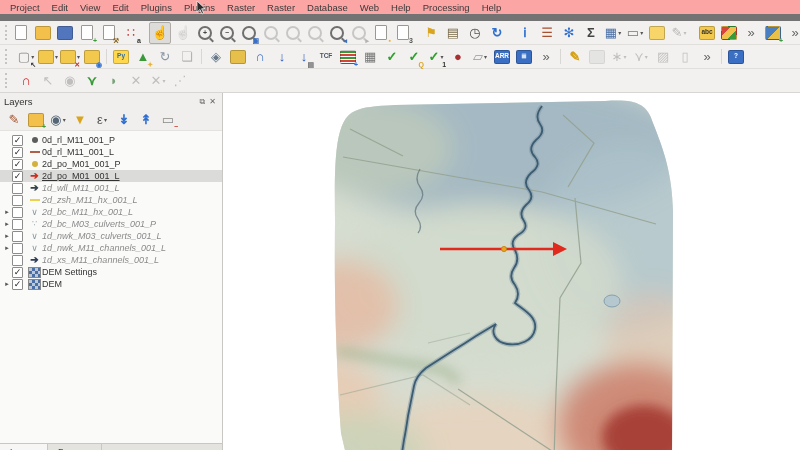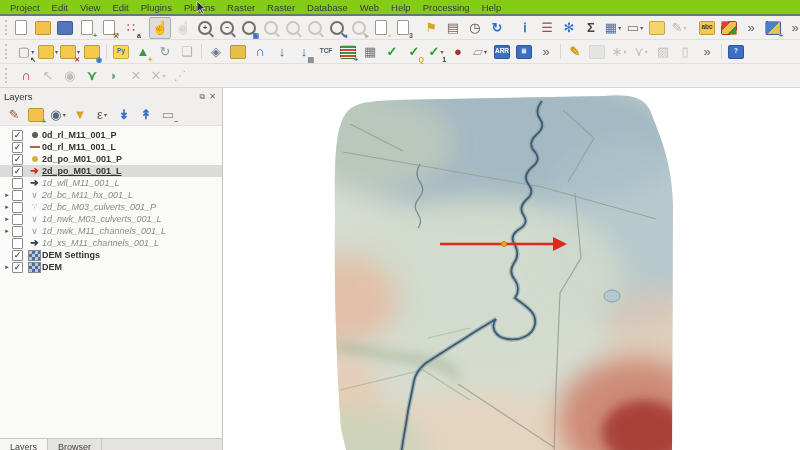--- a/index.html
+++ b/index.html
@@ -1,19 +1,19 @@
 <!DOCTYPE html>
 <html><head>
 <meta charset="utf-8">
 <style>
   html,body{margin:0;padding:0}
   body{width:800px;height:450px;overflow:hidden;position:relative;background:#f1f0ee;
        font-family:"Liberation Sans",sans-serif;font-size:9.5px;color:#333}
   
-  .menubar{height:14px;display:flex;align-items:center;padding-left:4px;background:#84cc16;border-bottom:2px solid #737373}
+  .menubar{height:14px;display:flex;align-items:center;padding-left:4px;background:#fca5a5;border-bottom:7px solid #737373}
   .menu-item{padding:1px 6px;color:#3a3a3a;cursor:default}
   
   .toolbar{display:flex;align-items:center;background:#f2f1ef;border-bottom:1px solid #e1dfdb;padding-left:2px}
   #tb1,#tb2{height:23px}
   #tb3{height:23px;border-bottom:1px solid #d8d6d2}
   .handle{width:5px;height:15px;border-left:2px dotted #c6c4c0;margin:0 3px}
   .tsep{width:1px;height:15px;background:#d9d7d3;margin:0 3px}
   .tbtn{min-width:20px;height:20px;display:flex;align-items:center;justify-content:center;position:relative;border-radius:2px;margin:0 1px;cursor:default}
   .tbtn.sel{background:#dddcd8;border:1px solid #aeaca8}
   .tbtn.gray{opacity:.32;filter:grayscale(1)}
@@ -34,21 +34,21 @@
   .ph-btn{font-size:8px;color:#666;padding:0 2px;cursor:default}
   .panel-tools{height:21px;display:flex;align-items:center;padding-left:3px;border-bottom:1px solid #e4e2de}
   .panel-tools .tbtn{height:18px}
   .tree{flex:1;background:#fafaf9;padding-top:3px;overflow:hidden}
   .lrow{height:12px;display:flex;align-items:center;padding-left:2px}
   .lrow.sel{background:#dbdbd9}
   .exp{width:10px;text-align:center;font-size:7px;color:#555}
   .cb{width:9px;height:9px;border:1px solid #8c8c8c;background:#fff;border-radius:1px;margin-right:4px;display:flex;align-items:center;justify-content:center;font-size:9px;line-height:1;color:#222;flex:none}
   .licon{width:15px;display:flex;justify-content:center;align-items:center;flex:none}
   .llabel{font-size:9px;white-space:nowrap}
-  .llabel.bold{font-weight:bold}
+  .llabel.bold{font-weight:normal}
   .llabel.ital{font-style:italic;color:#8a8a8a}
   .llabel.und{text-decoration:underline}
   .li-point{width:6px;height:6px;border-radius:50%}
   .li-line{width:10px;height:2px}
   .li-arrow{font-size:10px;font-weight:bold;line-height:1}
   .li-poly{width:9px;height:8px;border:1px solid #9bbd93}
   .li-ring{width:6px;height:6px;border-radius:50%;border:2px solid}
   .li-v{font-size:9px;color:#8a98a0;line-height:1}
   .li-dots{font-size:8px;color:#8a98a0;line-height:1}
   .li-raster{width:11px;height:9px;border:1px solid #888;
@@ -427,20 +427,28 @@
         </div>
         <div class="lrow">
           <span class="exp"></span>
           <span class="cb"></span>
           <span class="licon">
             <span class="li-arrow" style="color: rgb(51, 66, 74);">➔</span>
           </span>
           <span class="llabel ital">1d_wll_M11_001_L</span>
         </div>
         <div class="lrow">
+          <span class="exp"></span>
+          <span class="cb"></span>
+          <span class="licon">
+            <span class="li-line" style="background: rgb(236, 209, 78);"></span>
+          </span>
+          <span class="llabel ital">2d_zsh_M11_hx_001_L</span>
+        </div>
+        <div class="lrow">
           <span class="exp">▸</span>
           <span class="cb"></span>
           <span class="licon">
             <span class="li-v">∨</span>
           </span>
           <span class="llabel ital">2d_bc_M11_hx_001_L</span>
         </div>
         <div class="lrow">
           <span class="exp">▸</span>
           <span class="cb"></span>

